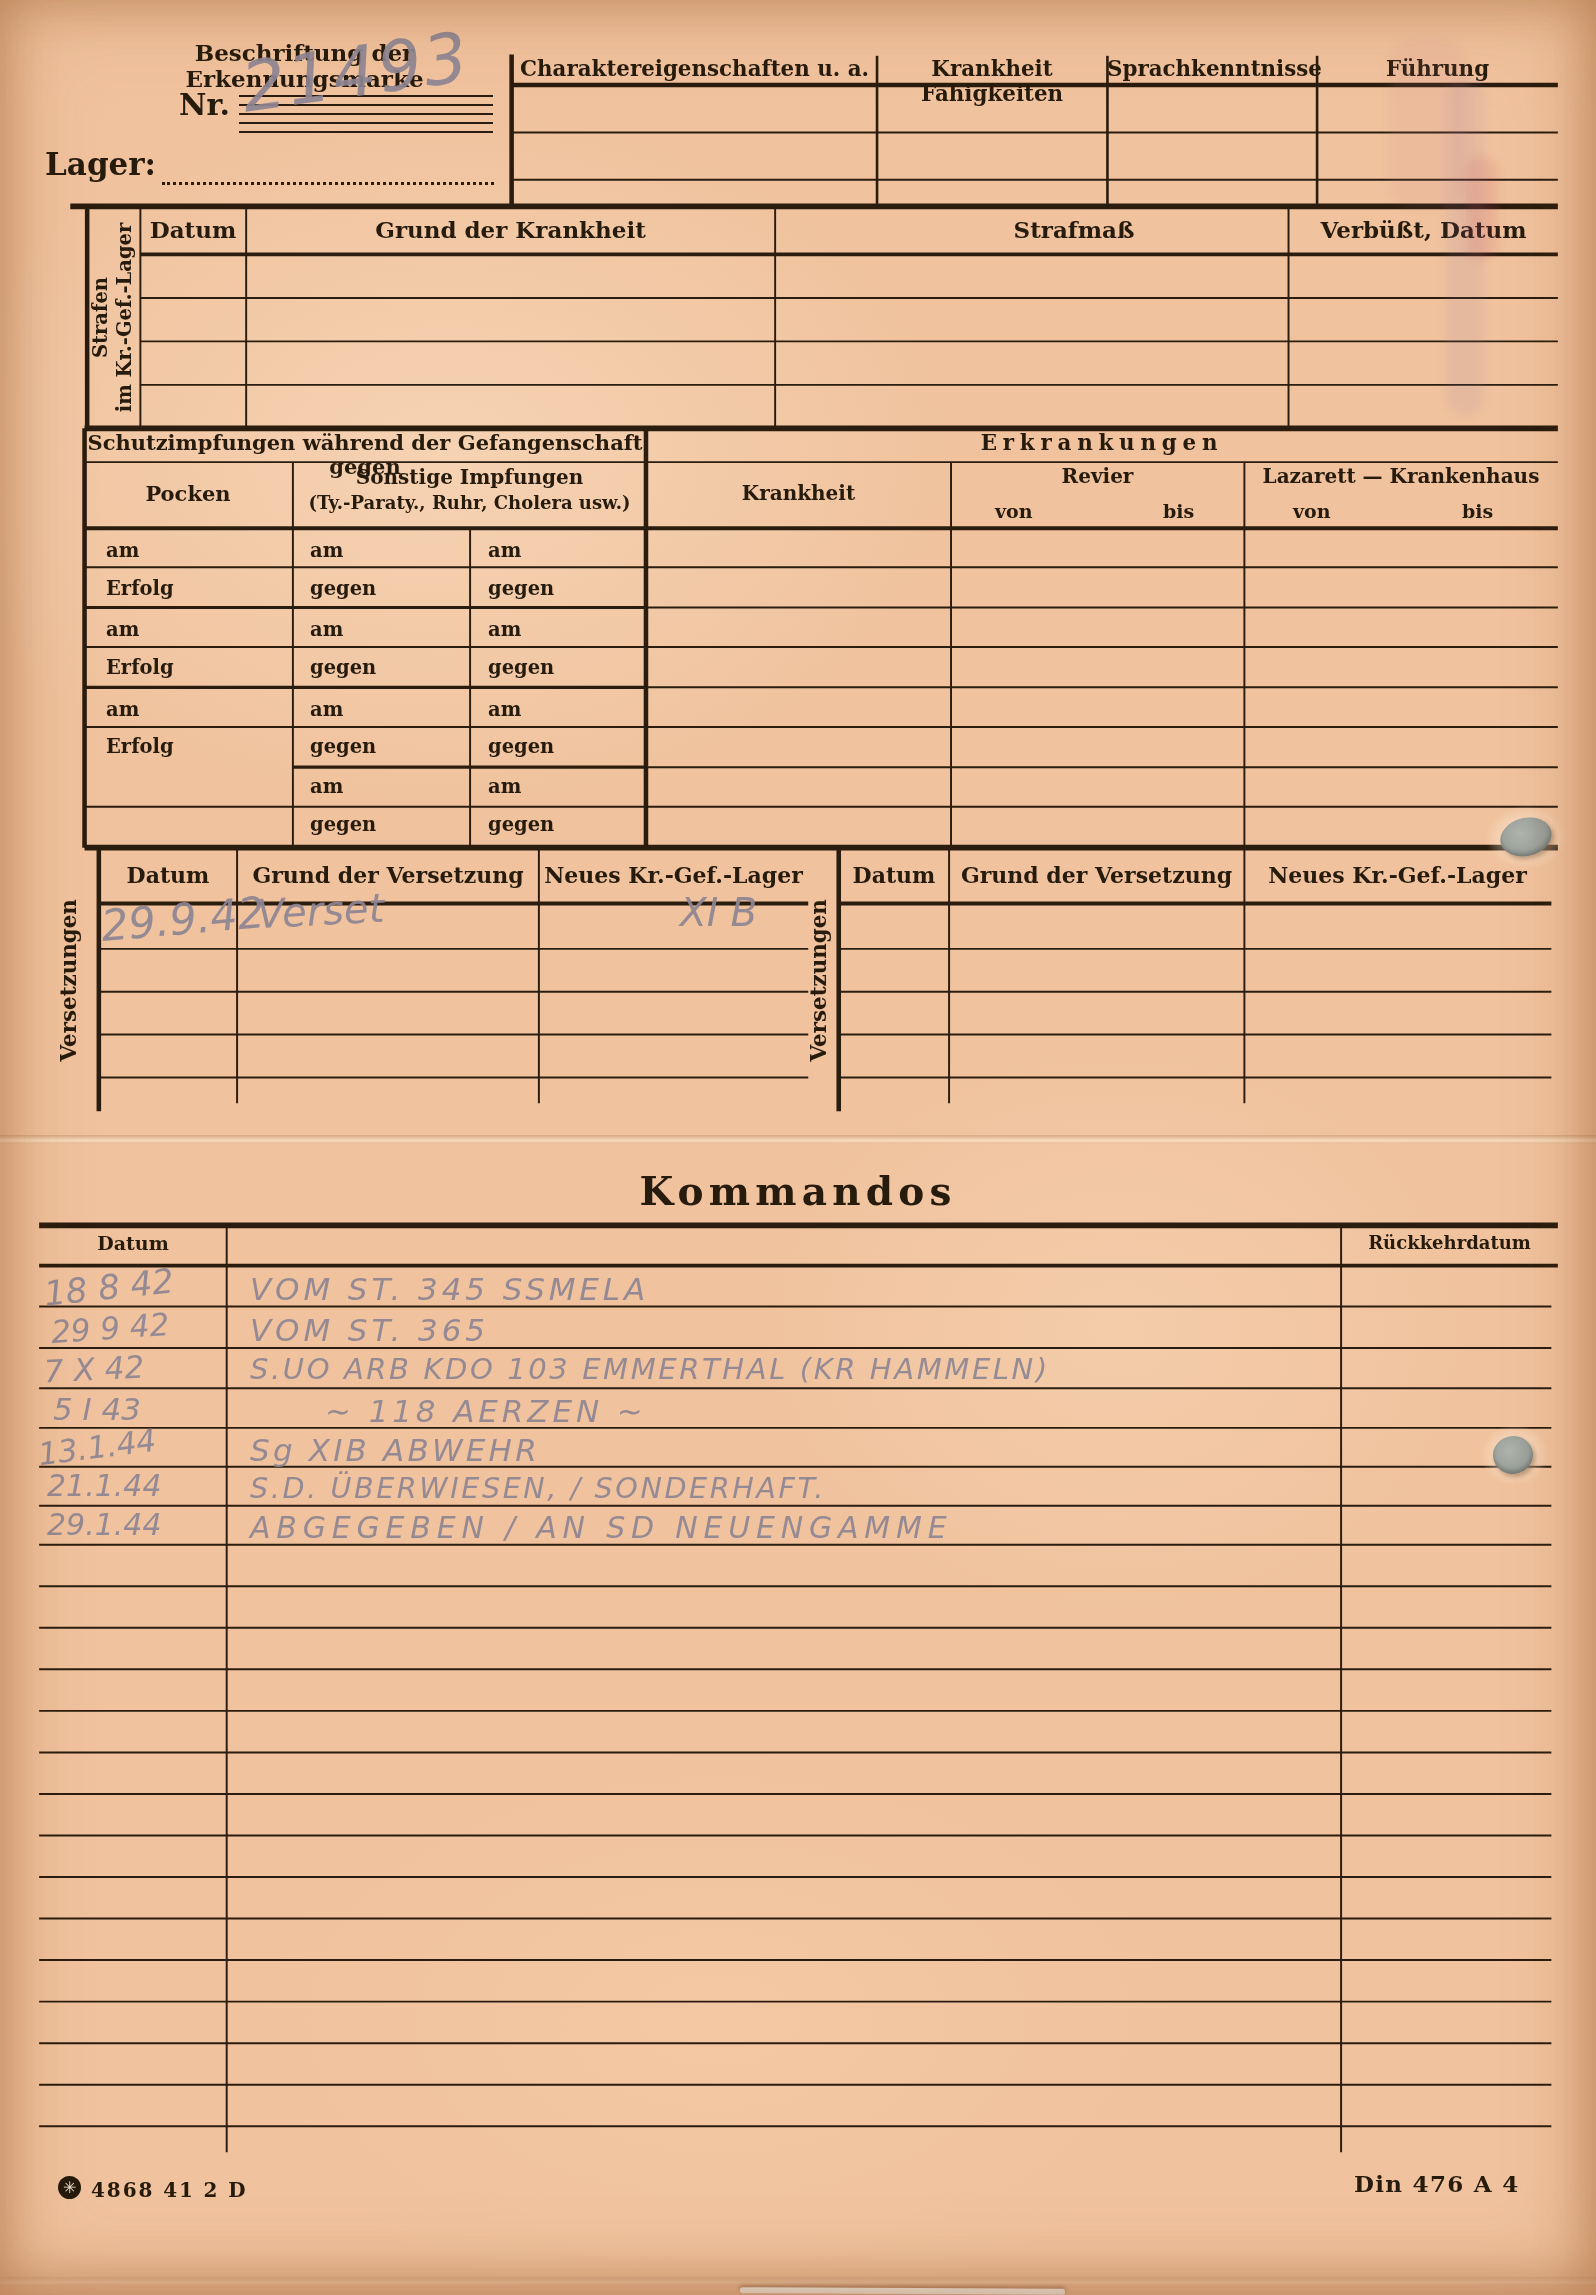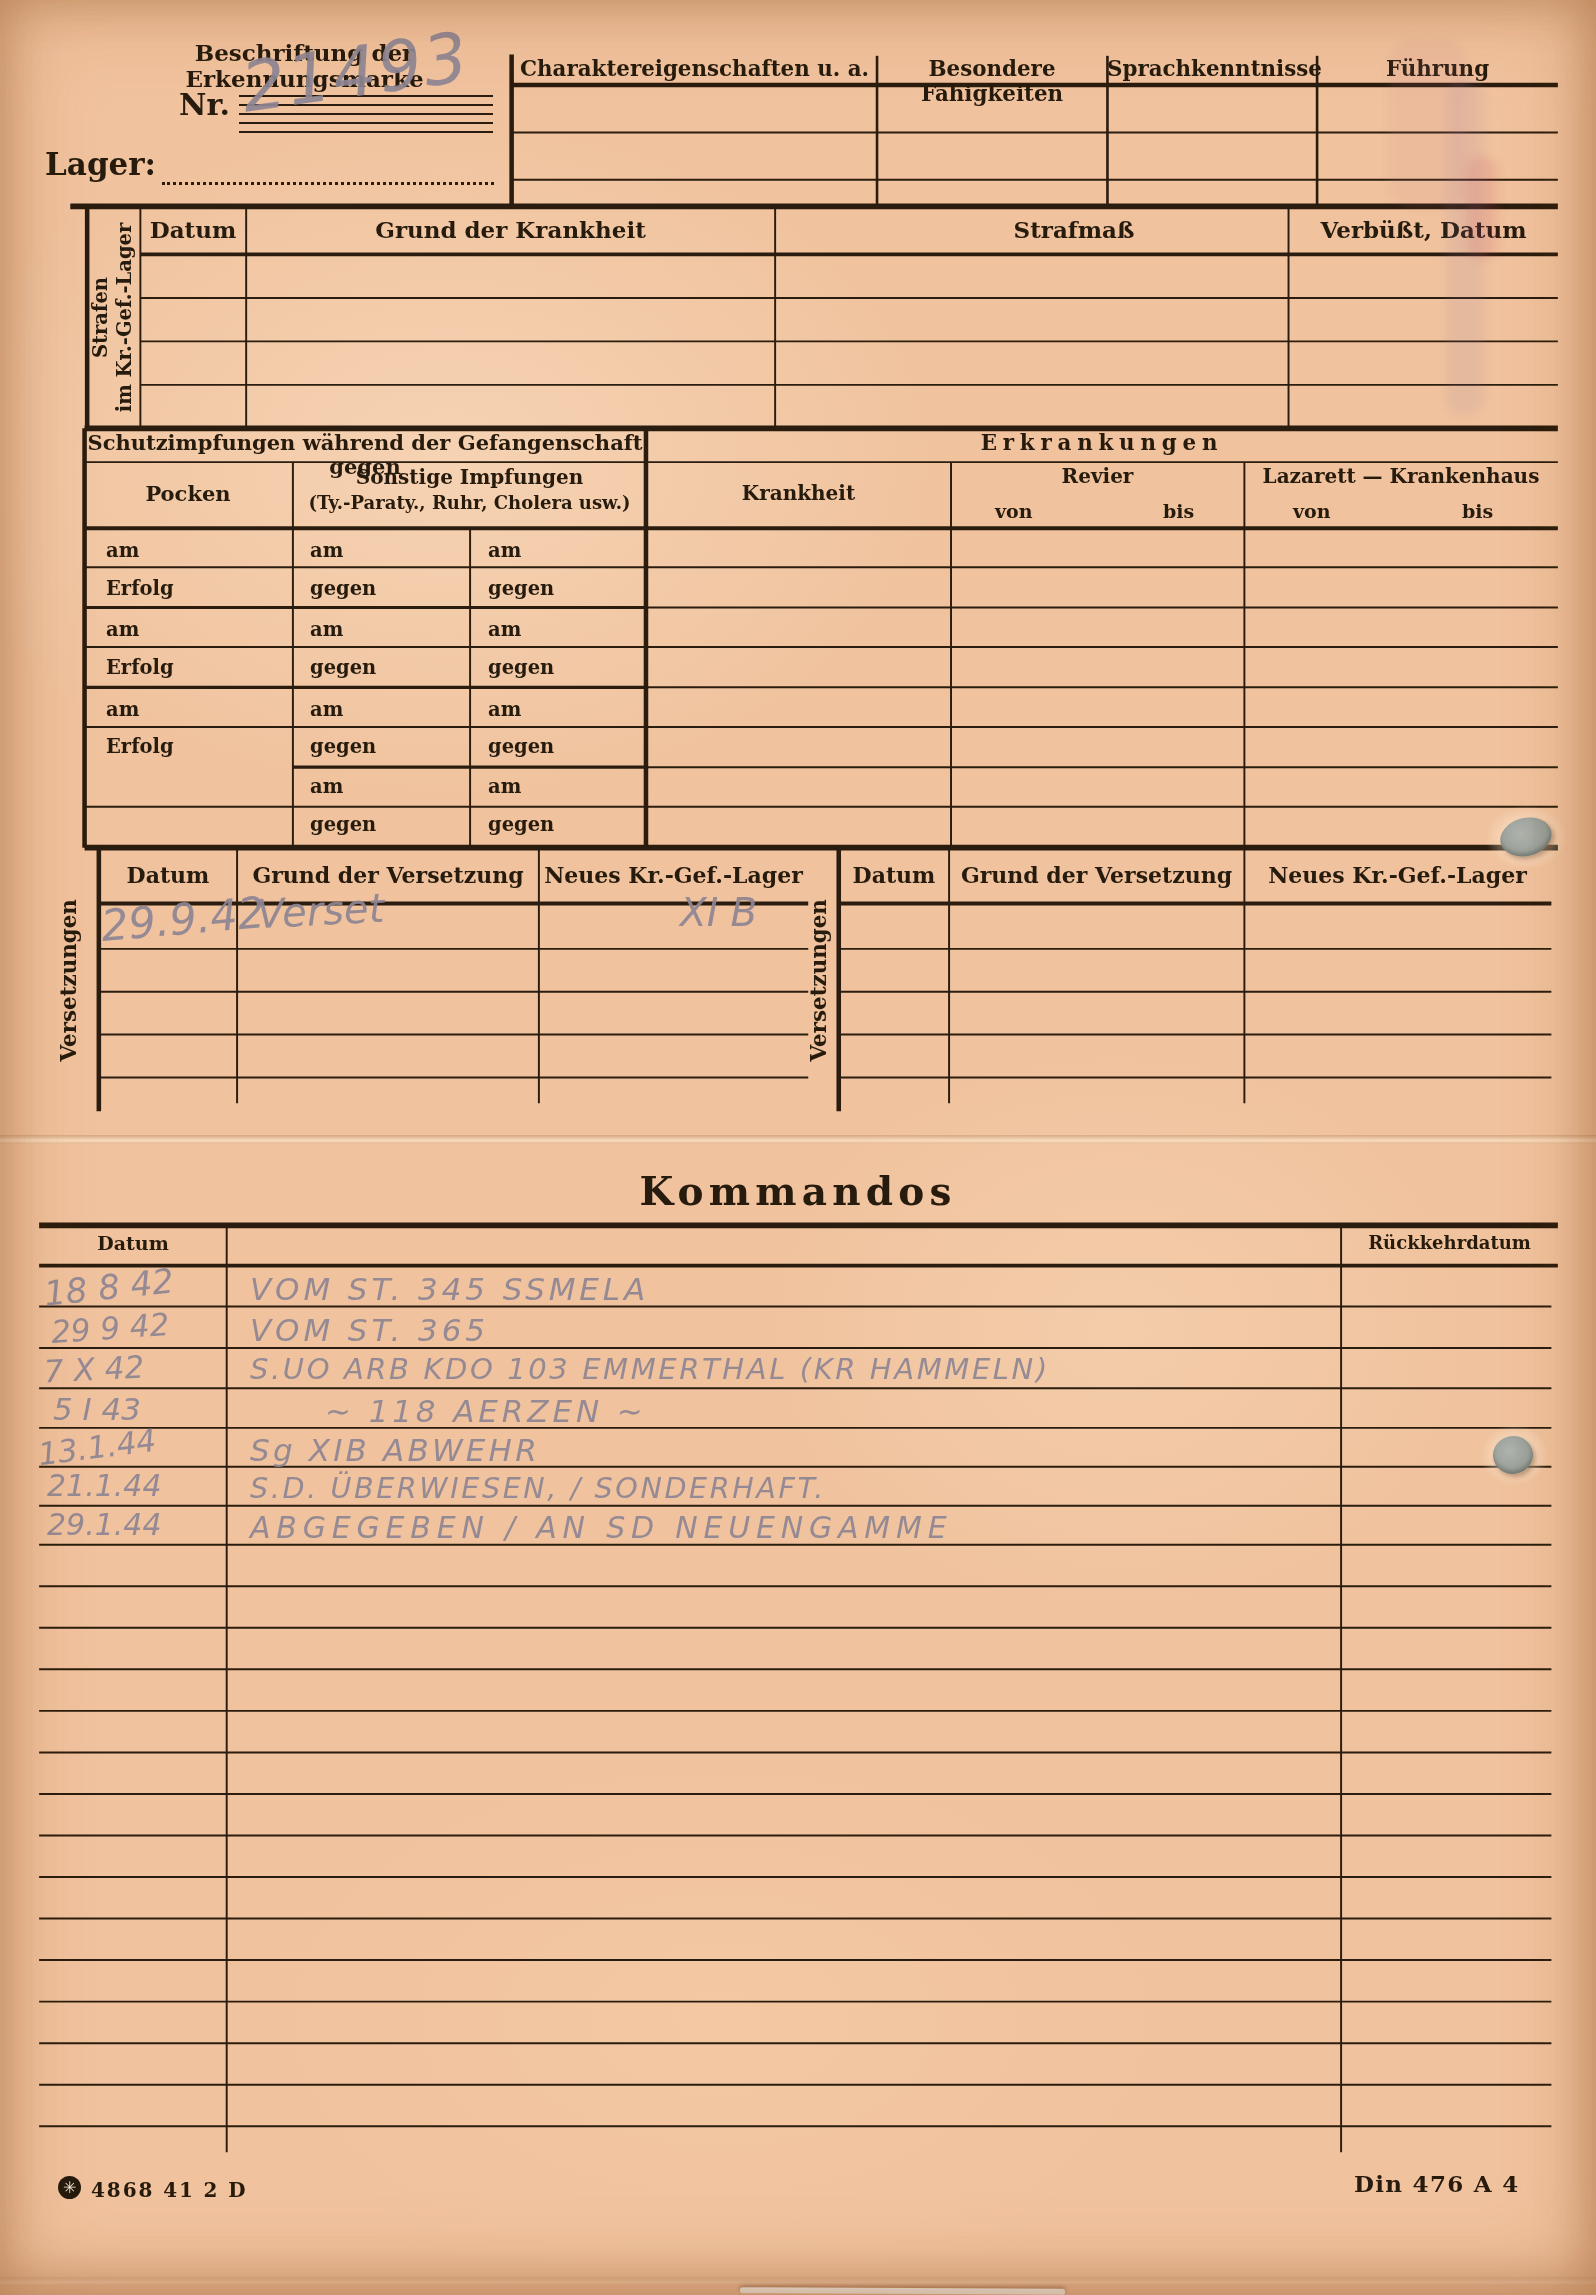--- a/index.html
+++ b/index.html
@@ -134,21 +134,21 @@
   </svg>
 
   <div class="t c" style="left:97px;top:40px;width:415px;font-size:23px">Beschriftung der Erkennungsmarke</div>
   <div class="t" style="left:179px;top:88px;font-size:30px">Nr.</div>
   <div class="nrlines" style="left:239px;top:95px;width:254px;height:38px"></div>
   <div class="hw" style="left:241px;top:38px;font-size:69px;letter-spacing:1.9px;transform:rotate(-8deg)">21493</div>
   <div class="t" style="left:45px;top:147px;font-size:31px">Lager:</div>
   <div class="dots" style="left:162px;top:156px;width:332px;height:28.6px"></div>
 
   <div class="t c" style="left:512px;top:57px;width:365px;font-size:21.4px">Charaktereigenschaften u. a.</div>
-  <div class="t c" style="left:877px;top:57px;width:230px;font-size:21.4px">Besondere Fähigkeiten</div>
+  <div class="t c" style="left:877px;top:57px;width:230px;font-size:21.4px">Krankheit Fähigkeiten</div>
   <div class="t c" style="left:1107px;top:57px;width:210px;font-size:21.4px">Sprachkenntnisse</div>
   <div class="t c" style="left:1317px;top:57px;width:241px;font-size:21.4px">Führung</div>
 
   <div class="t c rot" style="left:6.5px;top:292px;width:214px;height:51px;font-size:19.5px;line-height:24px">
     <span style="display:block">Strafen</span>
     <span style="display:block">im Kr.-Gef.-Lager</span>
   </div>
   <div class="t c" style="left:140px;top:217px;width:106px;font-size:23px">Datum</div>
   <div class="t c" style="left:246px;top:217px;width:529px;font-size:23px">Grund der Krankheit</div>
   <div class="t c" style="left:775px;top:217px;width:598px;font-size:23px">Strafmaß</div>

